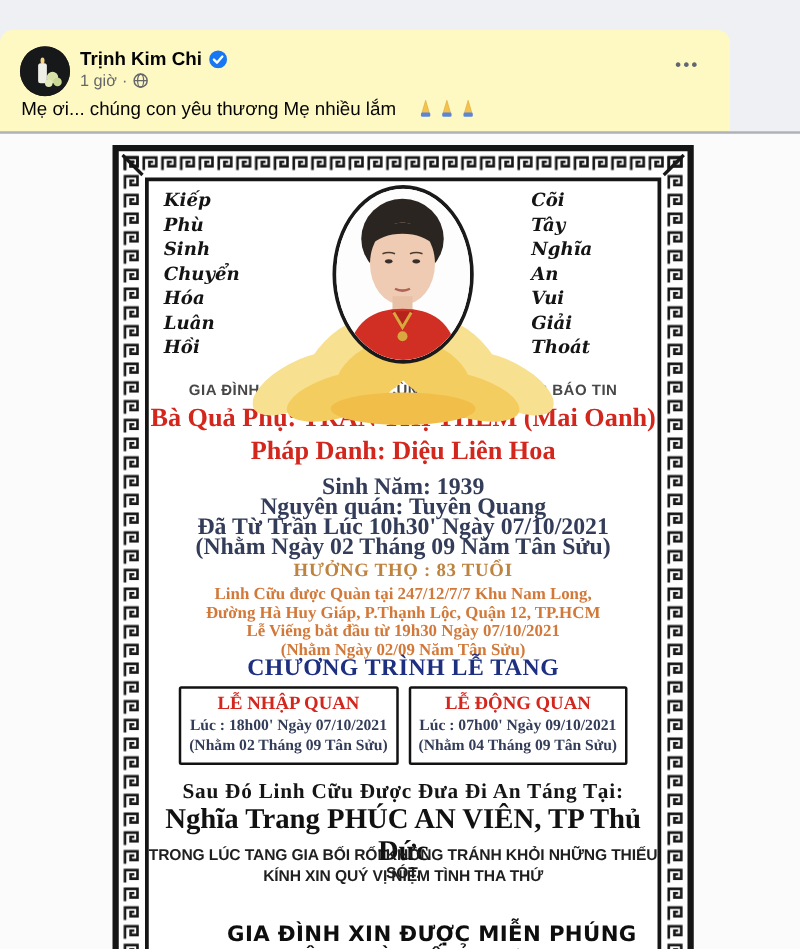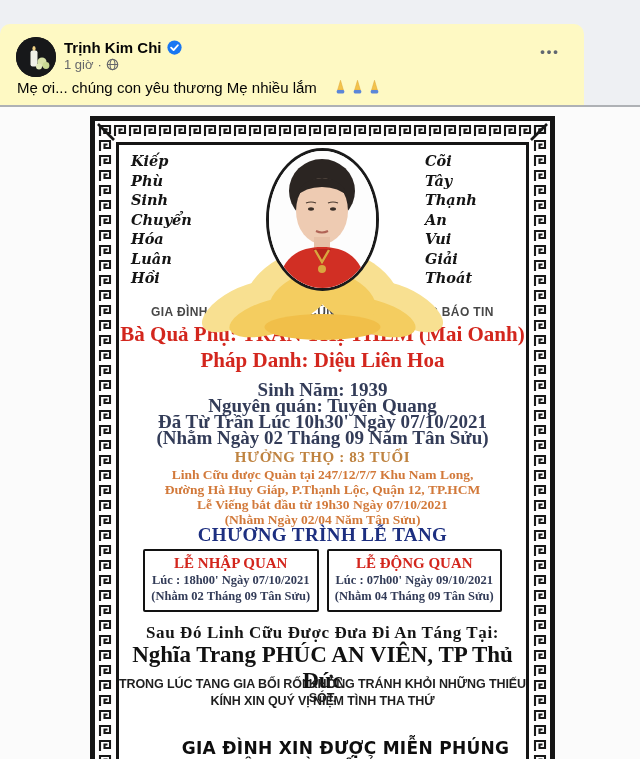--- a/index.html
+++ b/index.html
@@ -157,21 +157,21 @@
           <div>Phù</div>
           <div>Sinh</div>
           <div>Chuyển</div>
           <div>Hóa</div>
           <div>Luân</div>
           <div>Hồi</div>
         </div>
         <div class="cal cal-right">
           <div>Cõi</div>
           <div>Tây</div>
-          <div>Thạnh</div>
+          <div>Nghĩa</div>
           <div>An</div>
           <div>Vui</div>
           <div>Giải</div>
           <div>Thoát</div>
         </div>
 
         <div class="lotus">
           <svg width="241" height="95" viewBox="0 0 241 95">
             <g fill="#f8e091">
               <ellipse cx="38" cy="62" rx="42" ry="18" transform="rotate(-28 38 62)"></ellipse>
@@ -215,21 +215,21 @@
         <div class="centered detail d0">Sinh Năm: 1939</div>
         <div class="centered detail d1">Nguyên quán: Tuyên Quang</div>
         <div class="centered detail d2">Đã Từ Trần Lúc 10h30' Ngày 07/10/2021</div>
         <div class="centered detail d3">(Nhằm Ngày 02 Tháng 09 Năm Tân Sửu)</div>
 
         <div class="centered age">HƯỞNG THỌ : 83 TUỔI</div>
 
         <div class="centered loc l0">Linh Cữu được Quàn tại 247/12/7/7 Khu Nam Long,</div>
         <div class="centered loc l1">Đường Hà Huy Giáp, P.Thạnh Lộc, Quận 12, TP.HCM</div>
         <div class="centered loc l2">Lễ Viếng bắt đầu từ 19h30 Ngày 07/10/2021</div>
-        <div class="centered loc l3">(Nhằm Ngày 02/04 Năm Tân Sửu)</div>
+        <div class="centered loc l3">(Nhằm Ngày 02/09 Năm Tân Sửu)</div>
 
         <div class="centered program">CHƯƠNG TRÌNH LỄ TANG</div>
 
         <div class="boxes">
           <div class="cbox">
             <div class="ct">LỄ NHẬP QUAN</div>
             <div class="cl">Lúc : 18h00' Ngày 07/10/2021</div>
             <div class="cl">(Nhằm 02 Tháng 09 Tân Sửu)</div>
           </div>
           <div class="cbox">

